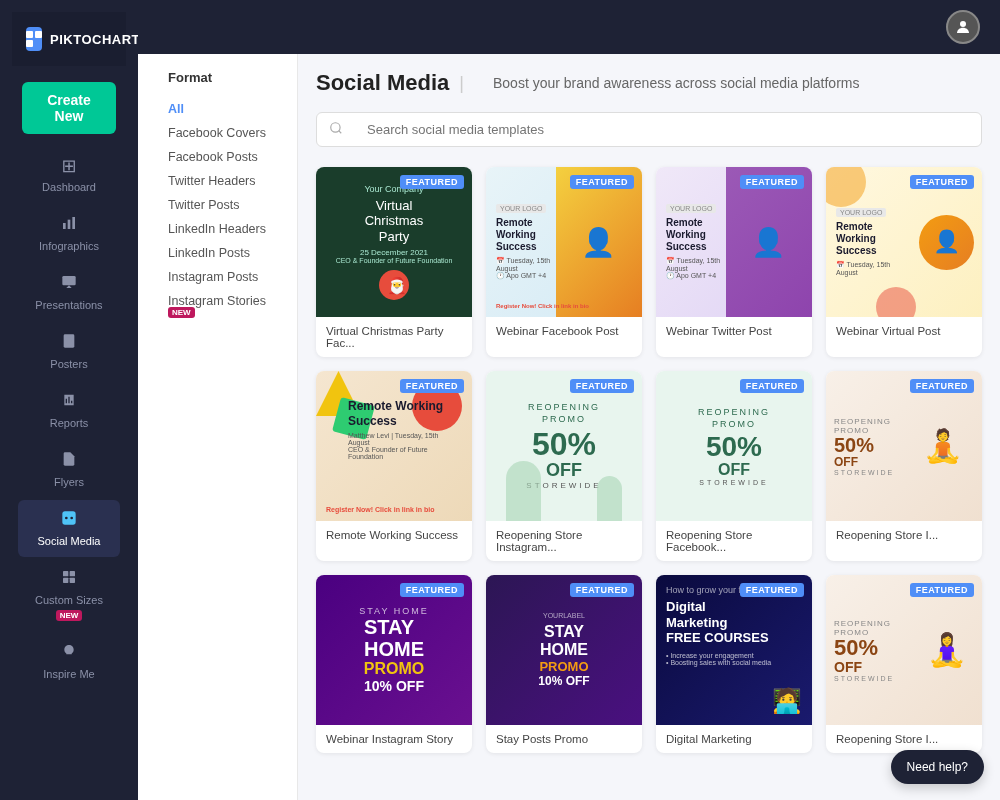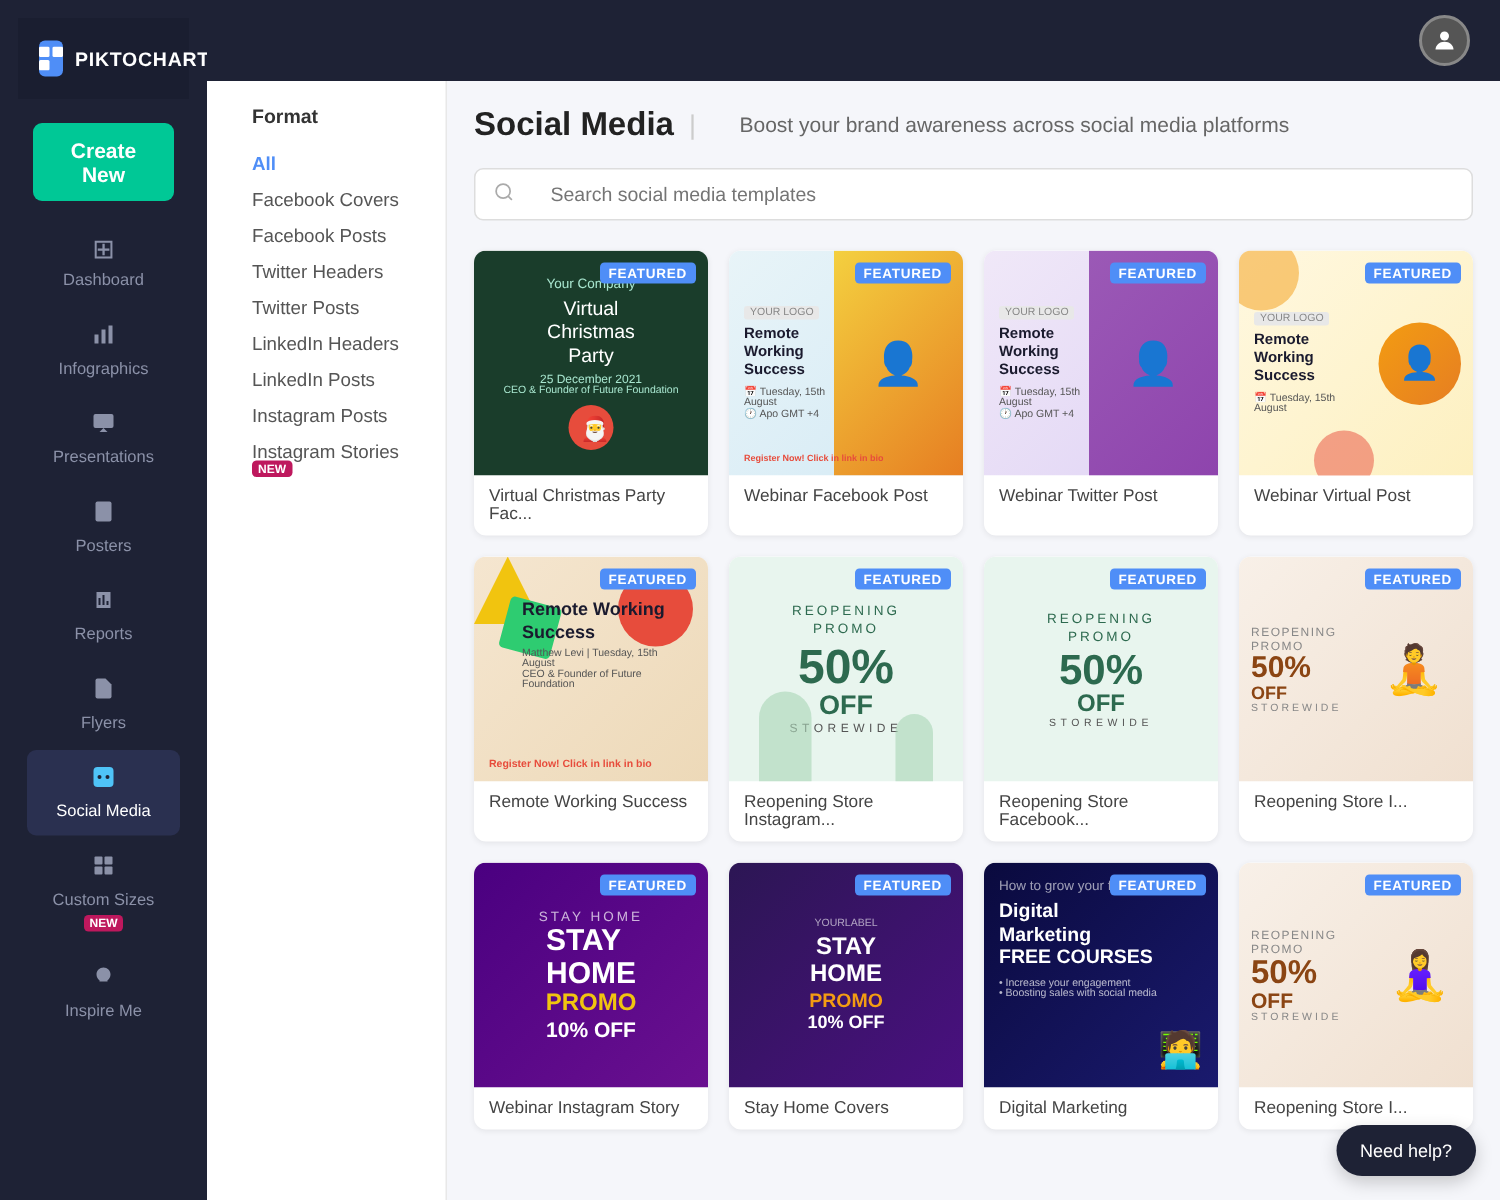--- a/index.html
+++ b/index.html
@@ -620,21 +620,21 @@
             <span class="featured-badge">FEATURED</span>
             <div style="height:100%; position:relative; background:linear-gradient(135deg,#2c1654,#4a1080);">
               <div style="position:absolute; inset:0; display:flex; flex-direction:column; align-items:center; justify-content:center; padding:8px;">
                 <div style="font-size:7px; color:rgba(255,255,255,0.6); margin-bottom:4px;">YOURLABEL</div>
                 <div style="font-size:16px; font-weight:900; color:white; line-height:1.1; text-align:center;">STAY<br>HOME</div>
                 <div style="font-size:13px; font-weight:800; color:#f39c12; text-align:center;">PROMO</div>
                 <div style="font-size:12px; font-weight:900; color:white;">10% OFF</div>
               </div>
             </div>
           </div>
-          <div class="template-label">Stay Home Covers</div>
+          <div class="template-label">Stay Posts Promo</div>
         </div>
 
         <div class="template-card">
           <div class="template-thumb">
             <span class="featured-badge">FEATURED</span>
             <div class="thumb-digital" style="height:100%; position:relative; background:linear-gradient(135deg,#0a0a3e,#1a1a6e);">
               <div style="position:absolute; inset:0; display:flex; flex-direction:column; padding:10px;">
                 <div style="font-size:9px; color:rgba(255,255,255,0.6); margin-bottom:4px;">How to grow your followers!</div>
                 <div style="font-size:13px; font-weight:800; color:white; line-height:1.2;">Digital<br>Marketing<br>FREE COURSES</div>
                 <div style="margin-top:6px; font-size:7px; color:rgba(255,255,255,0.7);">• Increase your engagement<br>• Boosting sales with social media</div>

